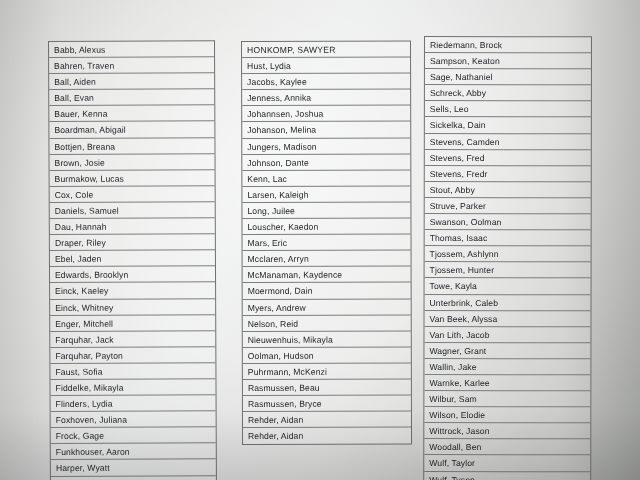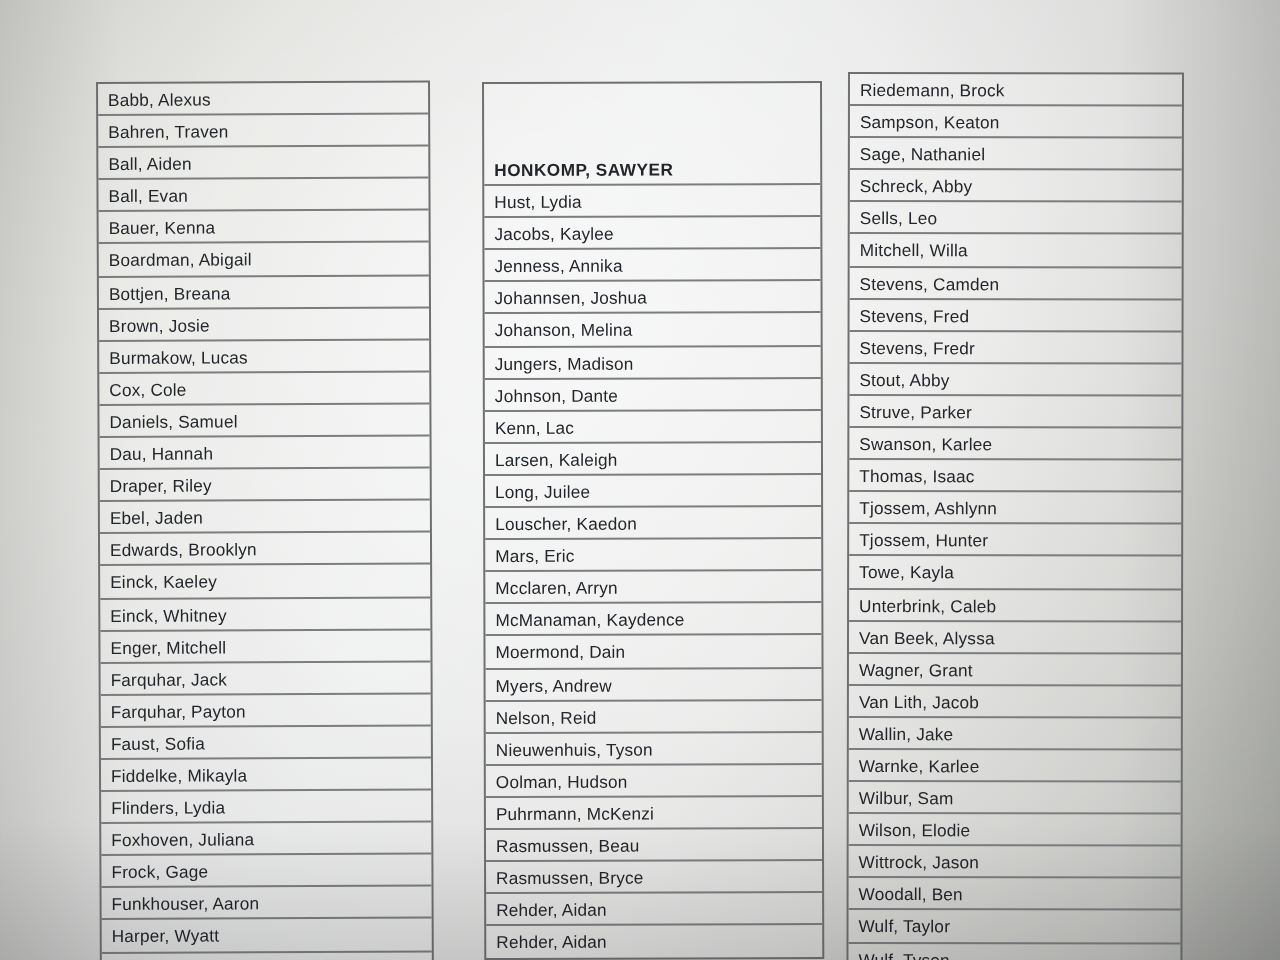--- a/index.html
+++ b/index.html
@@ -57,23 +57,22 @@
     padding-left: 5px;
     font-size: 8.6px;
     color: #22252a;
     white-space: nowrap;
     overflow: hidden;
     letter-spacing: 0.1px;
     box-sizing: border-box;
   }
   .cell:last-child { border-bottom: none; }
   .cell.header {
-    font-weight: bold;
+    font-weight: normal;
     letter-spacing: 0.25px;
-    margin-top: 35px;
   }
 
   
   .col-1 { transform: rotate(-0.25deg); transform-origin: top left; }
   .col-2 { transform: rotate(-0.15deg); transform-origin: top left; }
   .col-3 { transform: rotate(0.1deg); transform-origin: top left; }
 
   .shadow-bottom {
     position: absolute;
     left: 0; bottom: 0; width: 640px; height: 70px;
@@ -141,49 +140,49 @@
           <div class="cell">Kenn, Lac</div>
           <div class="cell">Larsen, Kaleigh</div>
           <div class="cell">Long, Juilee</div>
           <div class="cell">Louscher, Kaedon</div>
           <div class="cell">Mars, Eric</div>
           <div class="cell">Mcclaren, Arryn</div>
           <div class="cell">McManaman, Kaydence</div>
           <div class="cell">Moermond, Dain</div>
           <div class="cell">Myers, Andrew</div>
           <div class="cell">Nelson, Reid</div>
-          <div class="cell">Nieuwenhuis, Tyson</div>
+          <div class="cell">Nieuwenhuis, Mikayla</div>
           <div class="cell">Oolman, Hudson</div>
           <div class="cell">Puhrmann, McKenzi</div>
           <div class="cell">Rasmussen, Beau</div>
           <div class="cell">Rasmussen, Bryce</div>
           <div class="cell">Rehder, Aidan</div>
           <div class="cell">Rehder, Aidan</div>
         </div>
       <div class="col col-3">
           <div class="cell">Riedemann, Brock</div>
           <div class="cell">Sampson, Keaton</div>
           <div class="cell">Sage, Nathaniel</div>
           <div class="cell">Schreck, Abby</div>
           <div class="cell">Sells, Leo</div>
-          <div class="cell">Mitchell, Willa</div>
+          <div class="cell">Sickelka, Dain</div>
           <div class="cell">Stevens, Camden</div>
           <div class="cell">Stevens, Fred</div>
           <div class="cell">Stevens, Fredr</div>
           <div class="cell">Stout, Abby</div>
           <div class="cell">Struve, Parker</div>
-          <div class="cell">Swanson, Karlee</div>
+          <div class="cell">Swanson, Oolman</div>
           <div class="cell">Thomas, Isaac</div>
           <div class="cell">Tjossem, Ashlynn</div>
           <div class="cell">Tjossem, Hunter</div>
           <div class="cell">Towe, Kayla</div>
           <div class="cell">Unterbrink, Caleb</div>
           <div class="cell">Van Beek, Alyssa</div>
+          <div class="cell">Van Lith, Jacob</div>
           <div class="cell">Wagner, Grant</div>
-          <div class="cell">Van Lith, Jacob</div>
           <div class="cell">Wallin, Jake</div>
           <div class="cell">Warnke, Karlee</div>
           <div class="cell">Wilbur, Sam</div>
           <div class="cell">Wilson, Elodie</div>
           <div class="cell">Wittrock, Jason</div>
           <div class="cell">Woodall, Ben</div>
           <div class="cell">Wulf, Taylor</div>
           <div class="cell">Wulf, Tyson</div>
         </div>
     </div>

